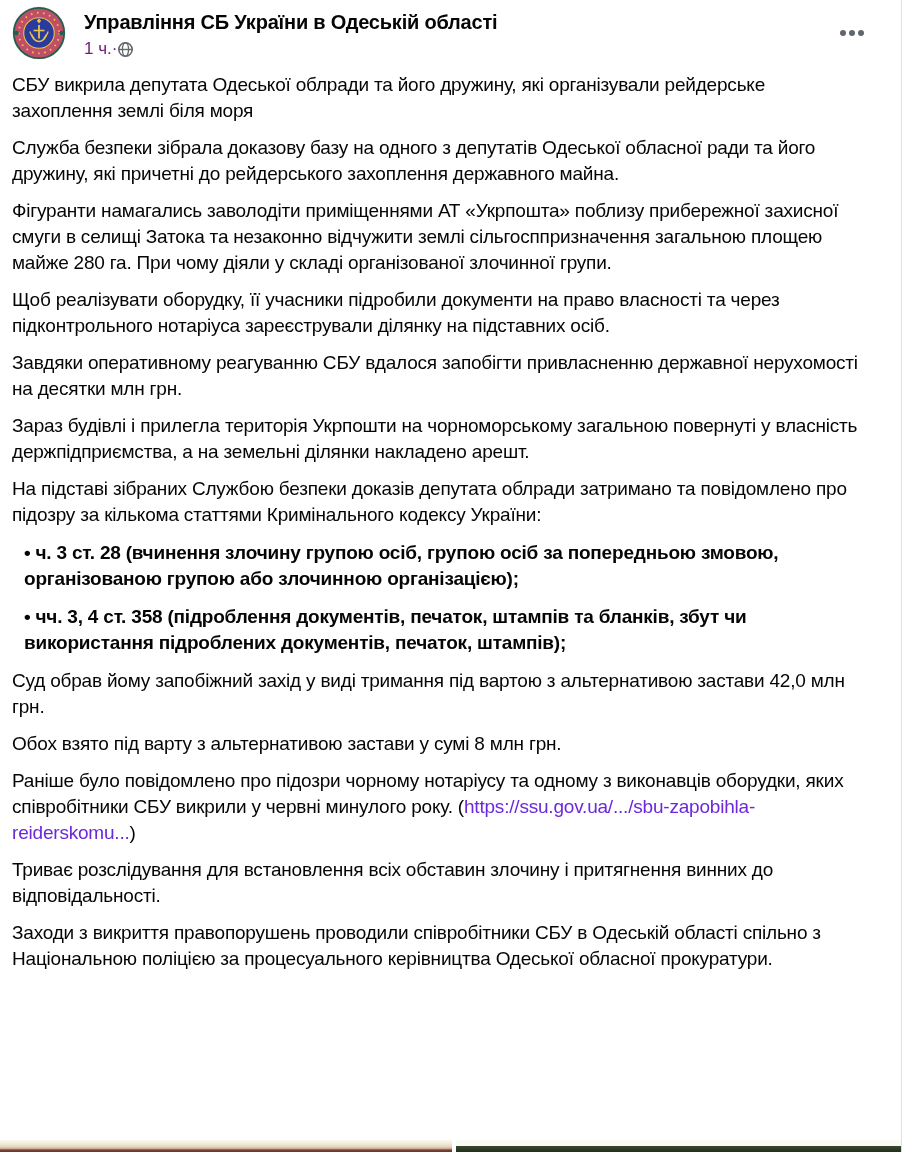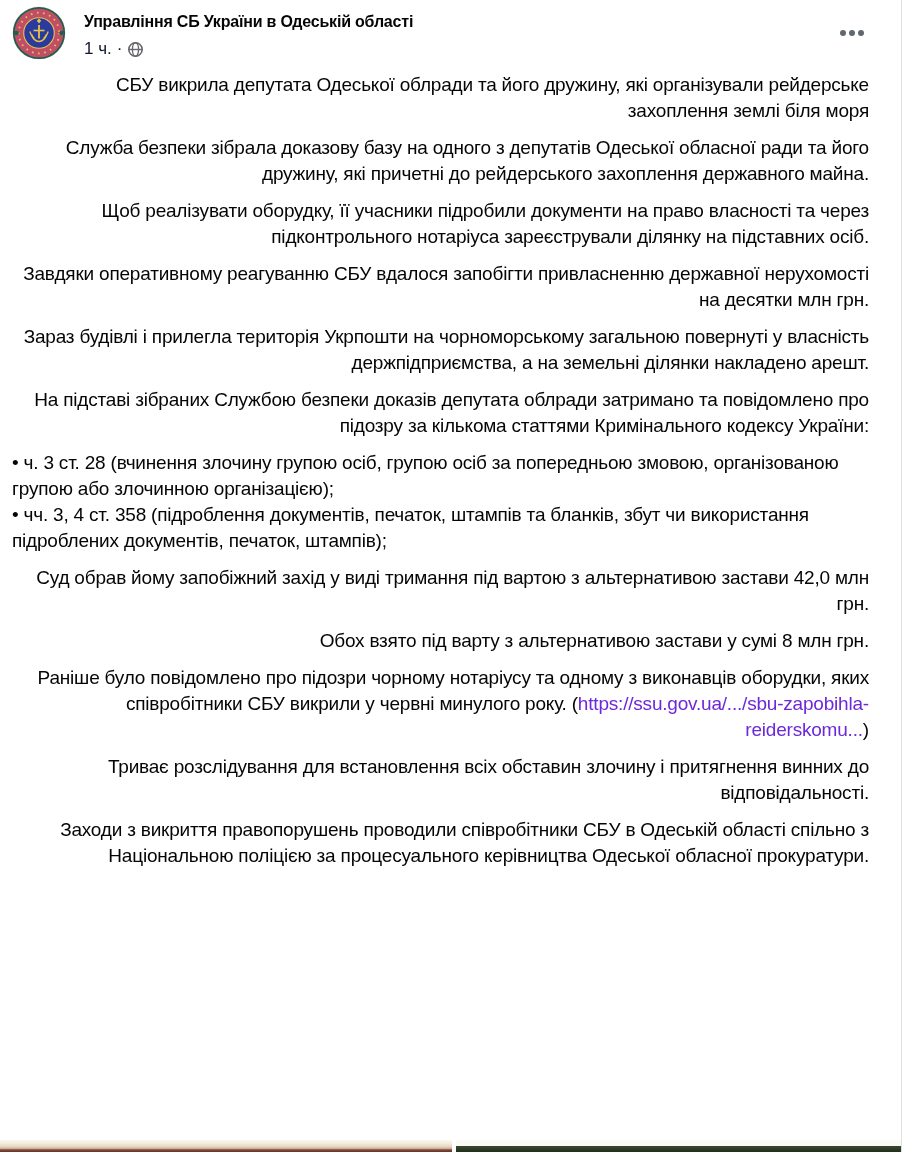--- a/index.html
+++ b/index.html
@@ -11,38 +11,38 @@
   }
   .card {
     position:relative; width:902px; height:1152px;
     background:#fff; border-right:1px solid #dddfe3;
   }
   
   .post-header { position:relative; display:flex; align-items:flex-start; padding:6px 16px 0 12px; }
   .avatar { width:54px; height:54px; border-radius:50%; flex:none; cursor:pointer; }
   .hmeta { margin-left:18px; padding-top:3px; }
   .page-name {
-    font-size:16px; font-weight:700; line-height:26px; color:#050505;
+    font-size:20px; font-weight:700; line-height:26px; color:#050505;
     letter-spacing:-0.2px; cursor:pointer;
   }
-  .sub-row { margin-top:4px; display:flex; align-items:center; gap:5px; color:#0f172a; font-size:17px; }
+  .sub-row { margin-top:4px; display:flex; align-items:center; color:#701a75; font-size:17px; }
   .sub-row .ts { cursor:pointer; }
   .more-btn {
     position:absolute; right:33px; top:24px; border:none; background:transparent;
     display:flex; gap:3px; padding:6px 4px; cursor:pointer; border-radius:6px;
   }
   .more-btn i { width:6px; height:6px; border-radius:50%; background:#606770; display:block; }
   
   .post-text {
     padding:12px 15px 0 12px;
     font-size:19px; line-height:26px; letter-spacing:-0.2px; color:#050505;
   }
-  .post-text p { margin:0 17px 11px 0;text-align:right; }
+  .post-text p { margin:0 17px 11px 0; }
   .bullets { margin:0 0 11px 0; }
-  .bullets div { margin:0; }
+  .bullets div { margin:12px;font-weight:bold; }
   .post-link { color:#6d28d9; text-decoration:none; cursor:pointer; }
   
   .photos { position:absolute; left:0; right:0; bottom:0; height:12px; display:flex; gap:4px; }
   .photo-left {
     width:452px; height:12px; cursor:pointer;
     background:linear-gradient(180deg,#fbf8ef 0%,#f2ecda 30%,#e4d8c0 55%,#c7ae92 72%,#83443a 82%,#69342c 100%);
   }
   .photo-right {
     flex:1; height:12px; cursor:pointer;
     background:linear-gradient(180deg,#fbfbf6 0%,#fbfbf6 46%,#36452c 54%,#22301d 100%);
@@ -91,20 +91,21 @@
         <i></i>
           <i></i>
           <i></i>
       </span>
     </button>
   </div>
 
   <div class="post-text">
     <p>СБУ викрила депутата Одеської облради та його дружину, які організували рейдерське захоплення землі біля моря</p>
     <p>Служба безпеки зібрала доказову базу на одного з депутатів Одеської обласної ради та його дружину, які причетні до рейдерського захоплення державного майна.</p>
+    <p>Фігуранти намагались заволодіти приміщеннями АТ «Укрпошта» поблизу прибережної захисної смуги в селищі Затока та незаконно відчужити землі сільгосппризначення загальною площею майже 280 га. При чому діяли у складі організованої злочинної групи.</p>
     <p>Щоб реалізувати оборудку, її учасники підробили документи на право власності та через підконтрольного нотаріуса зареєстрували ділянку на підставних осіб.</p>
     <p>Завдяки оперативному реагуванню СБУ вдалося запобігти привласненню державної нерухомості на десятки млн грн.</p>
     <p>Зараз будівлі і прилегла територія Укрпошти на чорноморському загальною повернуті у власність держпідприємства, а на земельні ділянки накладено арешт.</p>
     <p>На підставі зібраних Службою безпеки доказів депутата облради затримано та повідомлено про підозру за кількома статтями Кримінального кодексу України:</p>
 
     <div class="bullets">
       <div>• ч. 3 ст. 28 (вчинення злочину групою осіб, групою осіб за попередньою змовою, організованою групою або злочинною організацією);</div>
       <div>• чч. 3, 4 ст. 358 (підроблення документів, печаток, штампів та бланків, збут чи використання підроблених документів, печаток, штампів);</div>
     </div>
 

